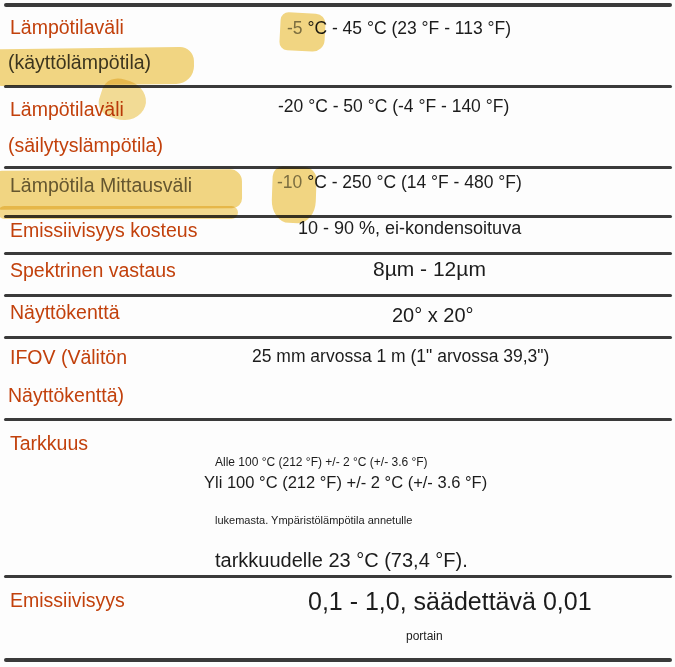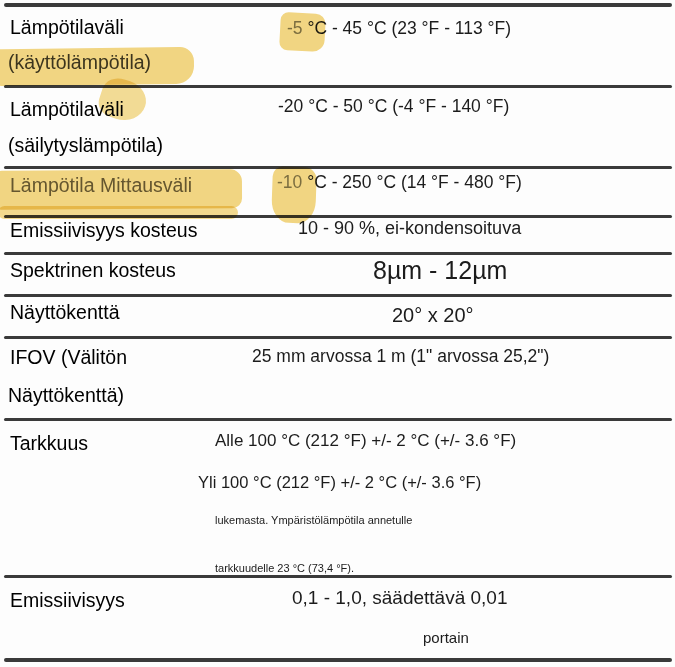--- a/index.html
+++ b/index.html
@@ -12,21 +12,21 @@
     overflow:hidden;
   }
   .hline{
     position:absolute;left:4px;width:668px;height:3px;
     background:#3a3a3a;border-radius:2px;
   }
   .hline.thick{height:4px;}
   .lbl{
     position:absolute;left:10px;
     font-size:19.5px;line-height:1.1;white-space:nowrap;
-    color:#000000;
+    color:#c2410c;
   }
   .val{
     position:absolute;
     font-size:17.5px;line-height:1.1;white-space:nowrap;
     color:#1c1c1c;
   }
   .hl-label{color:#3f3f3a;}
   .hl-label-olive{color:#6a665a;}
   .hl-num{color:#82827a;}
   .mark{
@@ -63,39 +63,39 @@
     <div class="lbl" style="top:99px">Lämpötilaväli</div>
     <div class="lbl" style="top:135px;left:8px">(säilytyslämpötila)</div>
     <div class="val" style="top:97px;left:278px">-20 °C - 50 °C (-4 °F - 140 °F)</div>
 
     <div class="lbl hl-label-olive" style="top:175px">Lämpötila Mittausväli</div>
     <div class="val" style="top:173px;left:277px"><span class="hl-num">-10</span><span> °C - 250 °C (14 °F - 480 °F)</span></div>
 
     <div class="lbl" style="top:220px">Emissiivisyys kosteus</div>
     <div class="val" style="top:219px;left:298px;font-size:18px">10 - 90 %, ei-kondensoituva</div>
 
-    <div class="lbl" style="top:260px">Spektrinen kosteus</div>
-    <div class="val" style="top:257px;left:373px;font-size:25px">8µm - 12µm</div>
+    <div class="lbl" style="top:260px">Spektrinen vastaus</div>
+    <div class="val" style="top:257px;left:373px;font-size:21px">8µm - 12µm</div>
 
     <div class="lbl" style="top:302px">Näyttökenttä</div>
     <div class="val" style="top:304px;left:392px;font-size:20px">20° x 20°</div>
 
     <div class="lbl" style="top:347px">IFOV (Välitön</div>
     <div class="lbl" style="top:385px;left:8px">Näyttökenttä)</div>
-    <div class="val" style="top:347px;left:252px">25 mm arvossa 1 m (1" arvossa 25,2")</div>
+    <div class="val" style="top:347px;left:252px">25 mm arvossa 1 m (1" arvossa 39,3")</div>
 
     <div class="lbl" style="top:433px">Tarkkuus</div>
-    <div class="val" style="top:432px;left:215px;font-size:17px">Alle 100 °C (212 °F) +/- 2 °C (+/- 3.6 °F)</div>
-    <div class="val" style="top:473px;left:198px;font-size:16.5px">Yli 100 °C (212 °F) +/- 2 °C (+/- 3.6 °F)</div>
+    <div class="val" style="top:456px;left:215px;font-size:12px">Alle 100 °C (212 °F) +/- 2 °C (+/- 3.6 °F)</div>
+    <div class="val" style="top:473px;left:204px;font-size:16.5px">Yli 100 °C (212 °F) +/- 2 °C (+/- 3.6 °F)</div>
     <div class="val" style="top:514px;left:215px;font-size:11px">lukemasta. Ympäristölämpötila annetulle</div>
-    <div class="val" style="top:562px;left:215px;font-size:11px">tarkkuudelle 23 °C (73,4 °F).</div>
+    <div class="val" style="top:549px;left:215px;font-size:20px">tarkkuudelle 23 °C (73,4 °F).</div>
 
     <div class="lbl" style="top:590px">Emissiivisyys</div>
-    <div class="val" style="top:588px;left:292px;font-size:19px">0,1 - 1,0, säädettävä 0,01</div>
-    <div class="val" style="top:630px;left:423px;font-size:15px">portain</div>
+    <div class="val" style="top:588px;left:308px;font-size:25px">0,1 - 1,0, säädettävä 0,01</div>
+    <div class="val" style="top:630px;left:406px;font-size:12px">portain</div>
 
   </div>
 
   <div class="mark" style="left:-6px;top:48px;width:200px;height:37px;border-radius:8px 14px 18px 8px;transform:rotate(-0.7deg)"></div>
   <div class="mark" style="left:100px;top:80px;width:46px;height:40px;border-radius:45% 55% 60% 40%;transform:rotate(18deg);opacity:.85"></div>
   <div class="mark" style="left:280px;top:13px;width:45px;height:38px;border-radius:8px 10px 12px 8px;transform:rotate(3deg)"></div>
   <div class="mark" style="left:-6px;top:170px;width:248px;height:39px;border-radius:8px 12px 10px 8px;transform:rotate(-0.4deg)"></div>
   <div class="mark" style="left:-2px;top:206px;width:240px;height:13px;border-radius:8px;opacity:.9"></div>
   <div class="mark" style="left:272px;top:167px;width:44px;height:56px;border-radius:10px 12px 40% 40%;transform:rotate(2deg)"></div>
 

